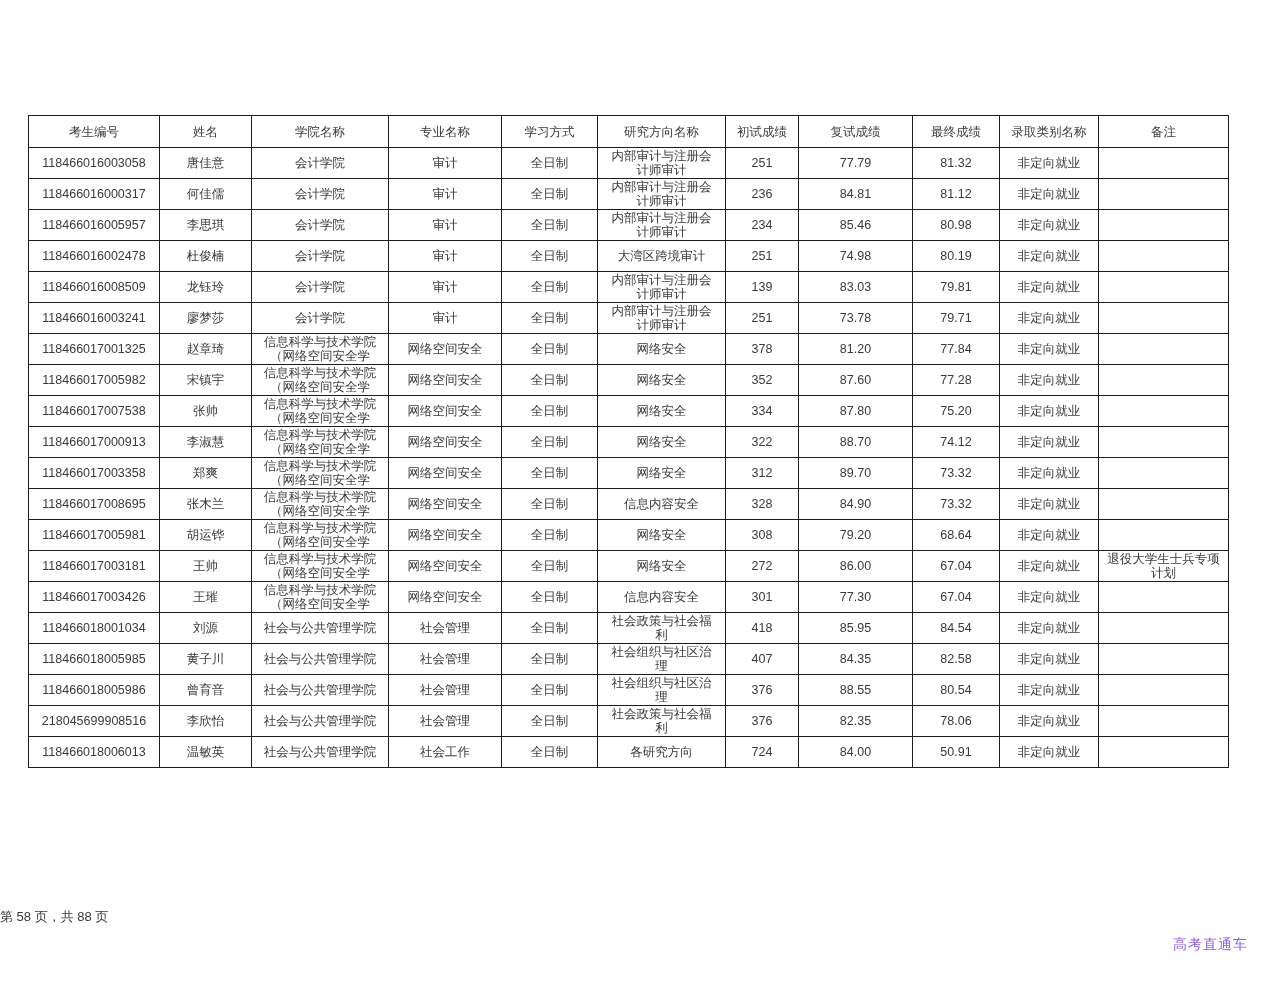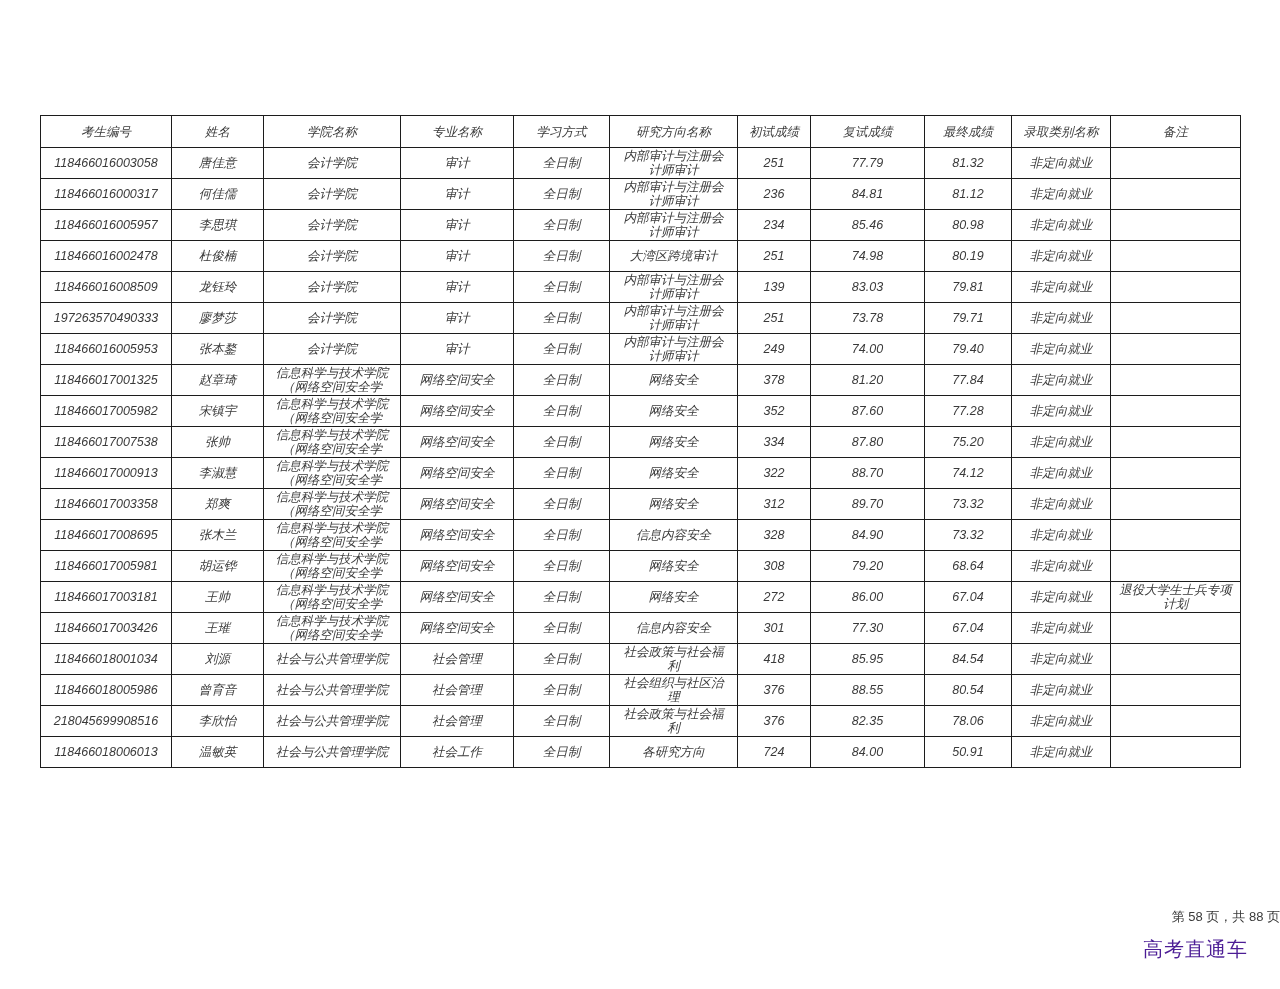--- a/index.html
+++ b/index.html
@@ -10,26 +10,25 @@
     width: 1280px;
     height: 989px;
     background: #ffffff;
     position: relative;
     overflow: hidden;
     font-family: "Liberation Sans", "DejaVu Sans", sans-serif;
     color: #333333;
   }
   table.admission-table {
     position: absolute;
-    left: 40px;
+    left: 28px;
     top: 115px;
     width: 1200px;
     border-collapse: collapse;
     table-layout: fixed;
-    font-style: italic;
   }
   .admission-table th,
   .admission-table td {
     border: 1px solid #1c1c1c;
     text-align: center;
     vertical-align: middle;
     font-size: 12.5px;
     line-height: 14px;
     font-weight: normal;
     white-space: pre-line;
@@ -41,30 +40,30 @@
     height: 31px;
   }
   .admission-table td {
     height: 30px;
   }
   .page-footer {
     position: absolute;
     top: 908px;
     left: 0;
     width: 1280px;
-    text-align: right;
+    text-align: left;
     font-size: 13px;
     color: #3a3a3a;
   }
   .watermark {
     position: absolute;
     top: 936px;
     right: 32px;
-    font-size: 20px;
-    color: #4c1d95;
+    font-size: 14px;
+    color: #8b5cf6;
     letter-spacing: 1px;
     text-shadow: 0 1px 0 #ffffff;
   }
 </style>
 </head>
 <body>
 
 <table class="admission-table">
   <colgroup>
     <col style="width:131px">
@@ -158,44 +157,30 @@
         <td>全日制</td>
         <td>内部审计与注册会
 计师审计</td>
         <td>139</td>
         <td>83.03</td>
         <td>79.81</td>
         <td>非定向就业</td>
         <td></td>
       </tr>
       <tr>
-        <td>197263570490333</td>
+        <td>118466016003241</td>
         <td>廖梦莎</td>
         <td>会计学院</td>
         <td>审计</td>
         <td>全日制</td>
         <td>内部审计与注册会
 计师审计</td>
         <td>251</td>
         <td>73.78</td>
         <td>79.71</td>
-        <td>非定向就业</td>
-        <td></td>
-      </tr>
-      <tr>
-        <td>118466016005953</td>
-        <td>张本鍪</td>
-        <td>会计学院</td>
-        <td>审计</td>
-        <td>全日制</td>
-        <td>内部审计与注册会
-计师审计</td>
-        <td>249</td>
-        <td>74.00</td>
-        <td>79.40</td>
         <td>非定向就业</td>
         <td></td>
       </tr>
       <tr>
         <td>118466017001325</td>
         <td>赵章琦</td>
         <td>信息科学与技术学院
 （网络空间安全学</td>
         <td>网络空间安全</td>
         <td>全日制</td>
@@ -323,20 +308,34 @@
         <td>118466018001034</td>
         <td>刘源</td>
         <td>社会与公共管理学院</td>
         <td>社会管理</td>
         <td>全日制</td>
         <td>社会政策与社会福
 利</td>
         <td>418</td>
         <td>85.95</td>
         <td>84.54</td>
+        <td>非定向就业</td>
+        <td></td>
+      </tr>
+      <tr>
+        <td>118466018005985</td>
+        <td>黄子川</td>
+        <td>社会与公共管理学院</td>
+        <td>社会管理</td>
+        <td>全日制</td>
+        <td>社会组织与社区治
+理</td>
+        <td>407</td>
+        <td>84.35</td>
+        <td>82.58</td>
         <td>非定向就业</td>
         <td></td>
       </tr>
       <tr>
         <td>118466018005986</td>
         <td>曾育音</td>
         <td>社会与公共管理学院</td>
         <td>社会管理</td>
         <td>全日制</td>
         <td>社会组织与社区治

